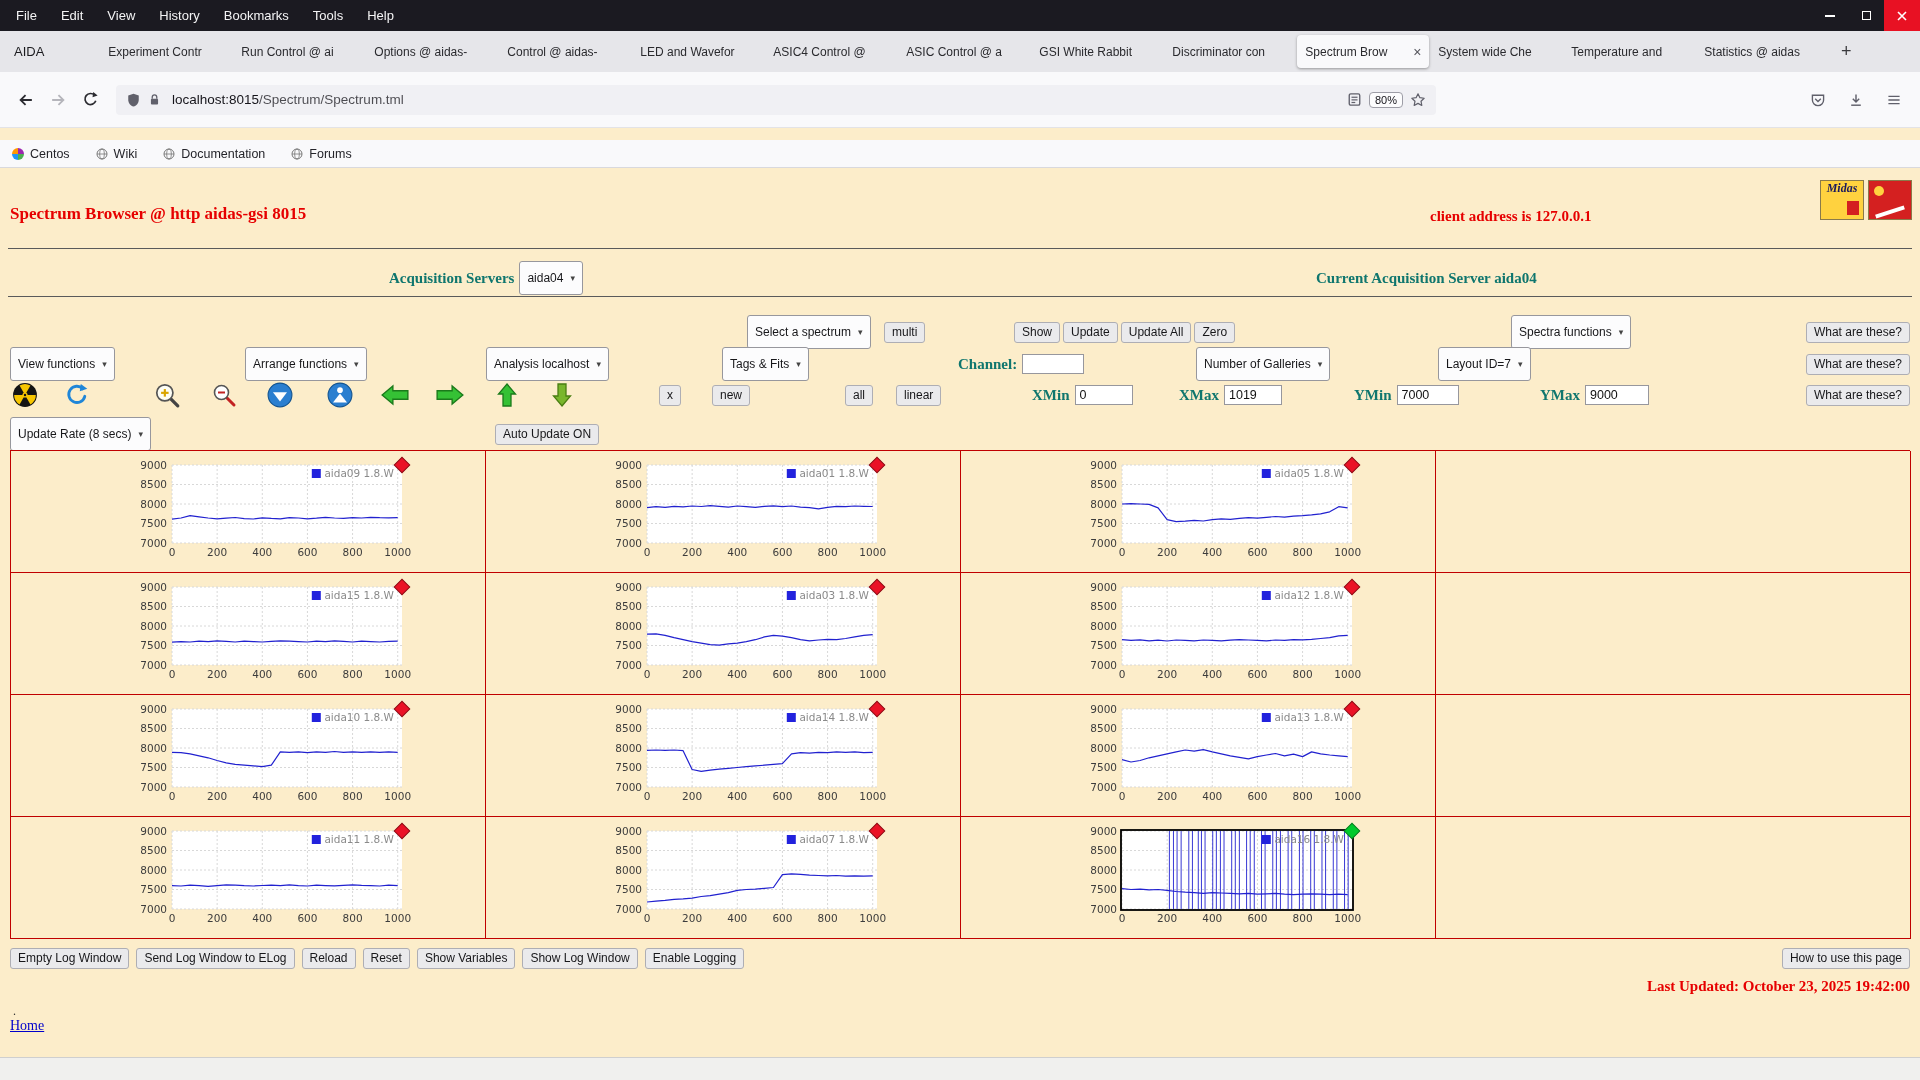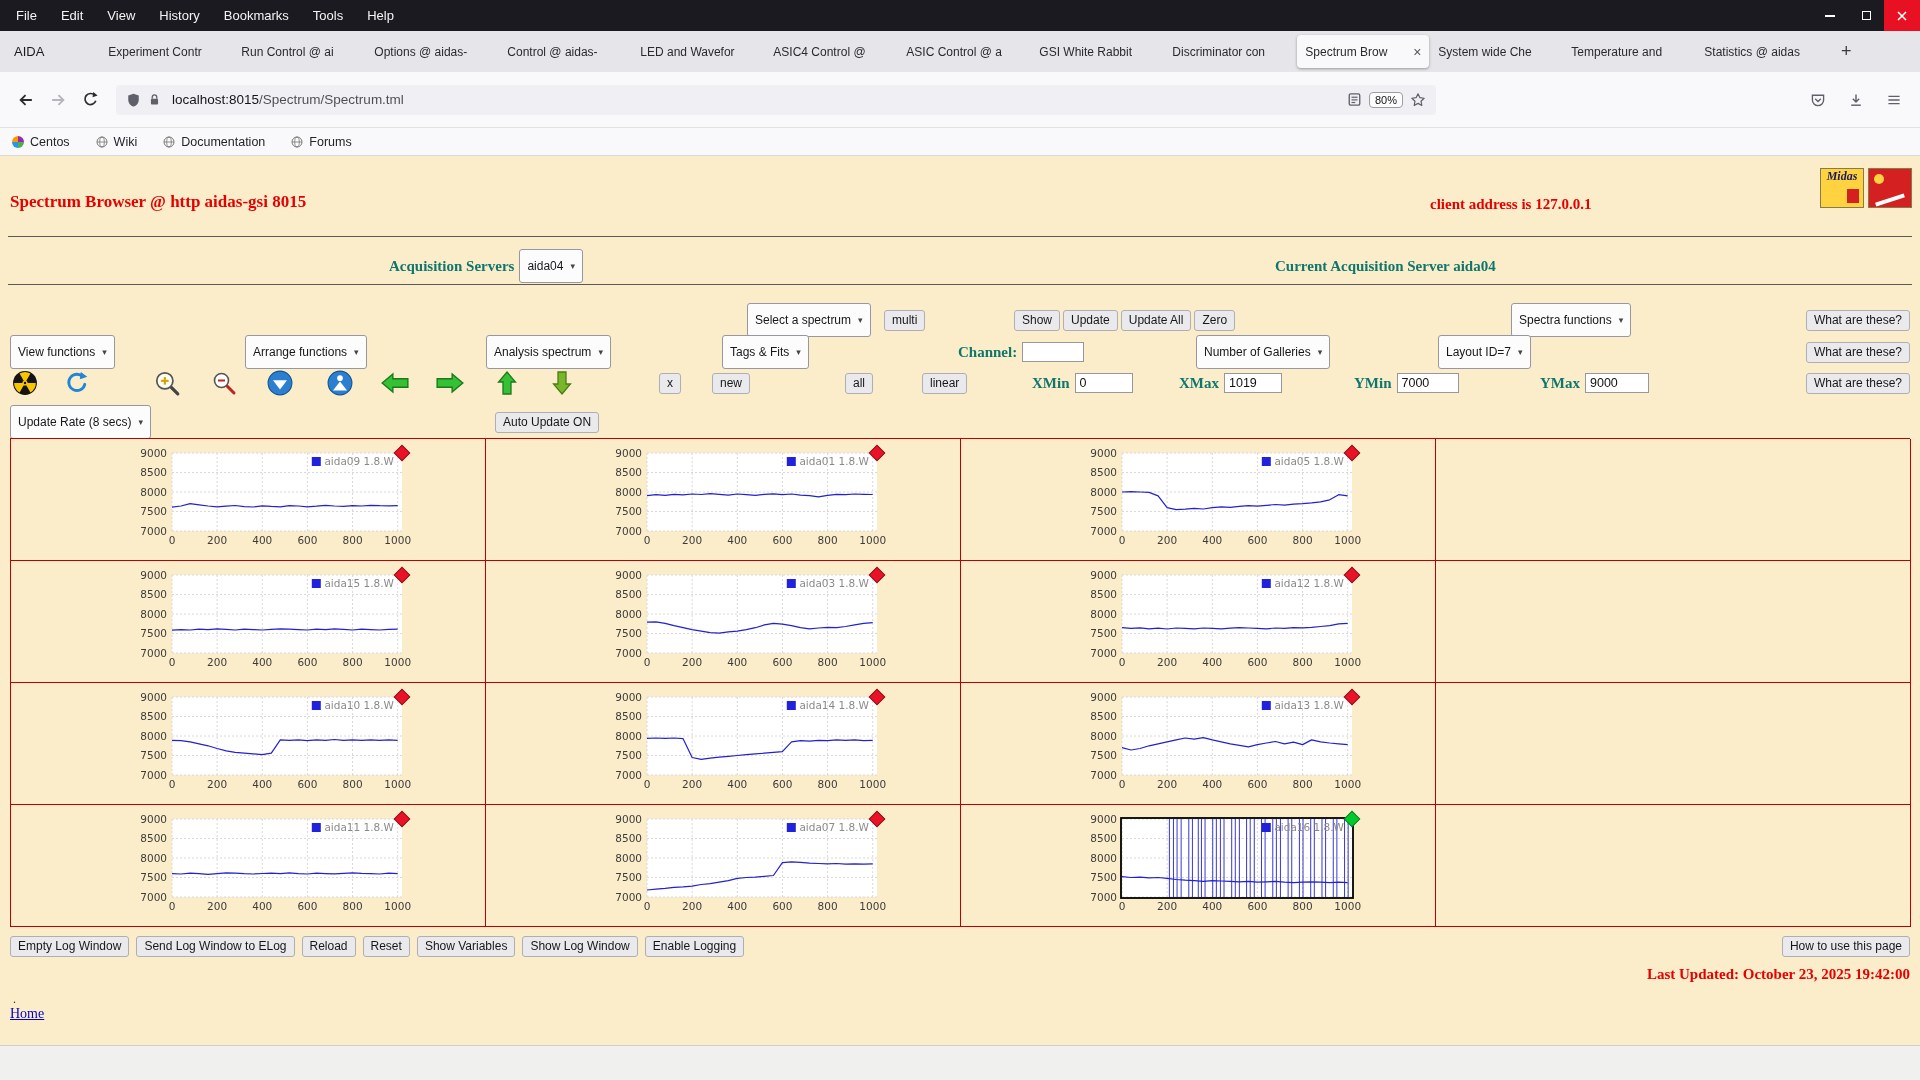--- a/index.html
+++ b/index.html
@@ -31,21 +31,21 @@
   .nav-btn{width:32px;height:30px;display:flex;align-items:center;justify-content:center;border-radius:4px;}
   .urlbar{height:30px;width:1320px;margin-left:10px;background:#f0f0f4;border-radius:4px;display:flex;align-items:center;padding:0 10px;gap:7px;}
   .url-text{font-size:13.5px;color:#15141a;margin-left:4px;}
   .url-host{color:#15141a;}
   .url-path{color:#15141a;opacity:.75;}
   .spacer{flex:1;}
   .zoom-pill{font-size:11px;color:#15141a;border:1px solid #9d9da6;border-radius:4px;padding:1px 5px;background:#fcfcfd;}
   .right-icons{display:flex;margin-left:auto;gap:6px;}
 
   
-  .bookmarksbar{height:28px;background:#f9f9fb;display:flex;align-items:center;padding:0 12px;gap:26px;border-bottom:1px solid #d9d9dd;flex:0 0 auto;font-size:12.5px;color:#24242a;}
+  .bookmarksbar{height:28px;background:#f9f9fb;display:flex;align-items:center;padding:0 12px;gap:26px;border-bottom:1px solid #d9d9dd;flex:0 0 auto;font-size:12.5px;color:#24242a;margin-top:12px;}
   .bm-item{display:inline-flex;align-items:center;gap:6px;}
   .centos-ico{width:12px;height:12px;border-radius:50%;background:conic-gradient(#9c27b0 0 90deg,#4caf50 0 180deg,#2196f3 0 270deg,#ff9800 0);display:inline-block;}
   .bm-ico{display:inline-flex;align-items:center;}
 
   
   .page{position:relative;flex:1;background:#fcedca;font-family:"Liberation Serif",serif;}
   .rlab{color:#0f766e;font-weight:bold;font-family:"Liberation Serif",serif;font-size:15px;}
   .page-title{position:absolute;left:10px;top:36px;font-size:17px;font-weight:bold;color:#e60000;}
   .client-addr{position:absolute;left:1430px;top:40px;font-size:15px;font-weight:bold;color:#e60000;}
   .logos{position:absolute;right:8px;top:12px;display:flex;gap:4px;}
@@ -279,21 +279,21 @@
     <div class="hline" style="top:80px"></div>
 
     <div class="row" style="top:98px;height:24px">
       <span class="ri" style="left:389px">
         <span class="rlab">Acquisition Servers</span>
         <span class="select">
           <span>aida04</span>
           <span class="caret">▾</span>
         </span>
       </span>
-      <span class="ri rlab" style="left:1275px">Current Acquisition Server aida04</span>
+      <span class="ri rlab" style="left:1316px">Current Acquisition Server aida04</span>
     </div>
 
     <div class="hline" style="top:128px"></div>
 
     <div class="row" style="top:152px;height:24px">
       <span class="ri" style="left:747px">
         <span class="select">
           <span>Select a spectrum</span>
           <span class="caret">▾</span>
         </span>
@@ -326,21 +326,21 @@
           </span>
       </span>
       <span class="ri" style="left:245px">
         <span class="select">
             <span>Arrange functions</span>
             <span class="caret">▾</span>
           </span>
       </span>
       <span class="ri" style="left:486px">
         <span class="select">
-            <span>Analysis spectrum</span>
+            <span>Analysis localhost</span>
             <span class="caret">▾</span>
           </span>
       </span>
       <span class="ri" style="left:722px">
         <span class="select">
             <span>Tags &amp; Fits</span>
             <span class="caret">▾</span>
           </span>
       </span>
       <span class="ri" style="left:958px">
@@ -433,21 +433,21 @@
       </span>
       <span class="ri" style="left:659px">
           <button class="btn">x</button>
         </span>
       <span class="ri" style="left:712px">
           <button class="btn">new</button>
         </span>
       <span class="ri" style="left:845px">
           <button class="btn">all</button>
         </span>
-      <span class="ri" style="left:922px">
+      <span class="ri" style="left:896px">
           <button class="btn">linear</button>
         </span>
       <span class="ri" style="left:1032px">
         <span class="rlab">XMin</span>
         <input class="txt" style="width: 58px;" value="0">
       </span>
       <span class="ri" style="left:1179px">
         <span class="rlab">XMax</span>
         <input class="txt" style="width: 58px;" value="1019">
       </span>

